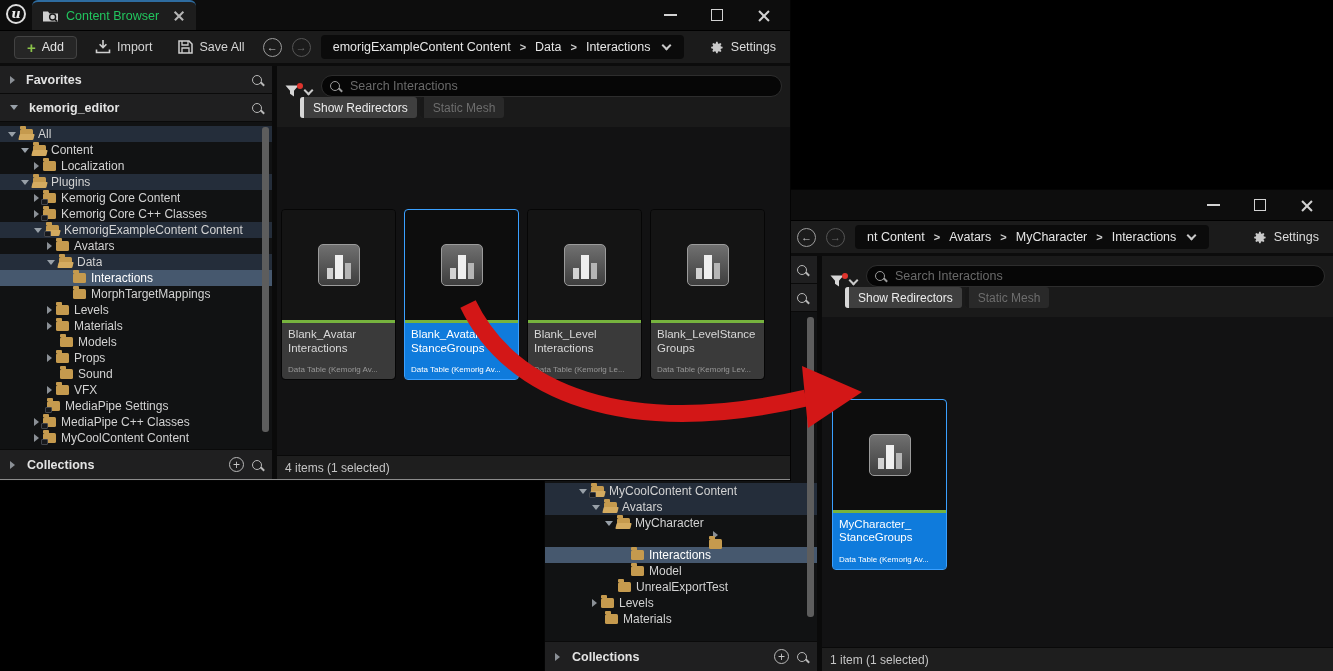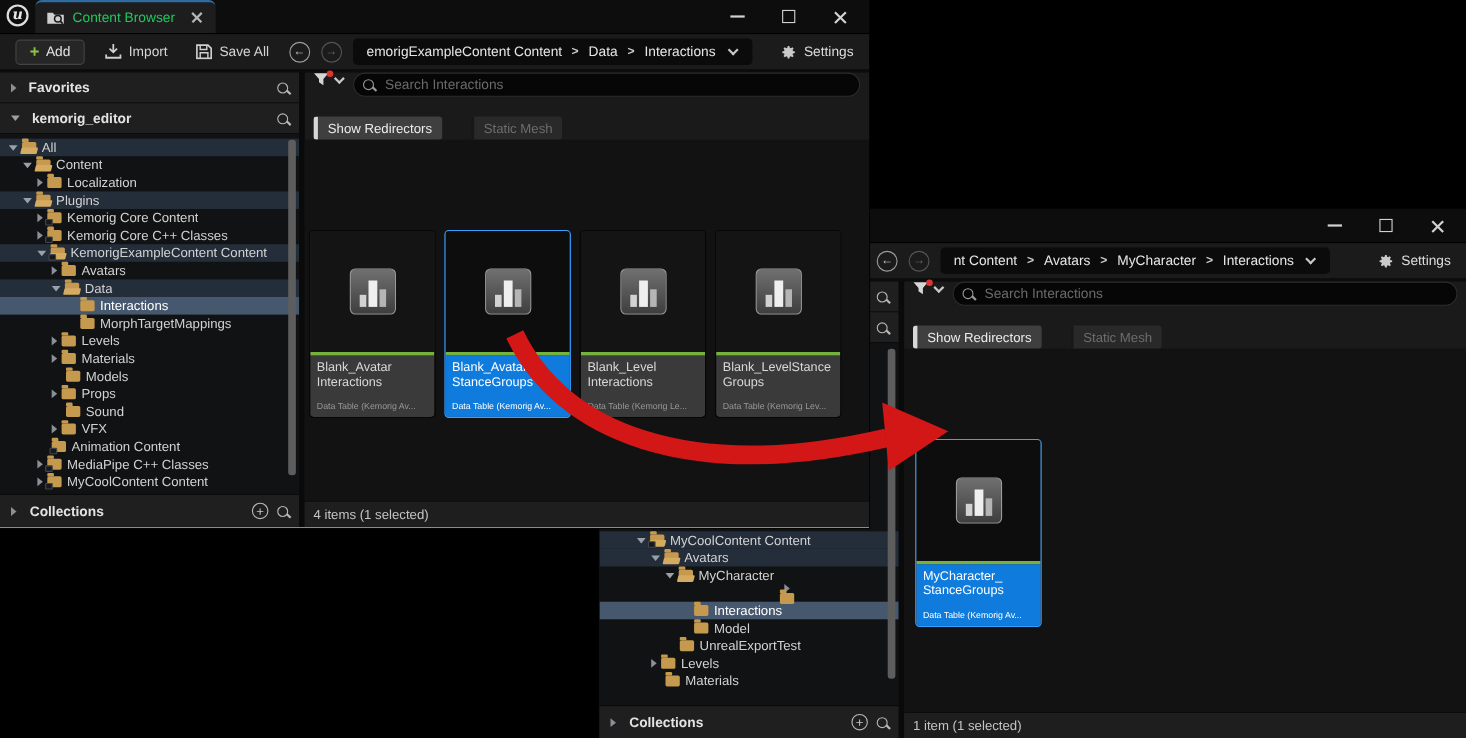--- a/index.html
+++ b/index.html
@@ -87,30 +87,30 @@
   .collections .hlabel{font-weight:700;font-size:12.5px;color:#e3e3e3}
   .plus-circle{margin-left:auto;width:15px;height:15px;border:1.5px solid #b9b9b9;border-radius:50%;
     display:flex;align-items:center;justify-content:center;color:#c9c9c9;font-size:12px;line-height:1}
   .plus-circle::before{content:"+"}
   .mag{width:10px;height:10px;border:1.6px solid #b8b8b8;border-radius:50%;position:relative;flex:none}
   .mag::after{content:"";position:absolute;width:5px;height:1.8px;background:#b8b8b8;
     right:-4px;bottom:-1px;transform:rotate(45deg)}
   .splitter{width:5px;background:#0a0a0a;flex:none}
 
   .main{flex:1;display:flex;flex-direction:column;background:#1a1a1a;min-width:0}
-  .searchrow{height:31px;display:flex;align-items:flex-start;gap:9px;padding:0 8px;flex:none}
+  .searchrow{height:31px;display:flex;align-items:flex-end;gap:9px;padding:0 8px;flex:none}
   .funnel{position:relative;display:flex;align-items:center;gap:4px}
   .reddot{position:absolute;right:9px;top:-2px;width:6px;height:6px;border-radius:50%;background:#e0352e}
   .searchbox{flex:1;position:relative;display:flex;align-items:center}
   .searchbox .mag{position:absolute;left:9px;border-color:#9a9a9a}
   .searchbox .mag::after{background:#9a9a9a}
   .search-input{width:100%;height:22px;background:#060606;border:1px solid #2d2d2d;border-radius:11px;
     color:#cfcfcf;font-size:12.5px;padding:0 10px 0 28px;outline:none;font-family:inherit}
   .search-input::placeholder{color:#6a6a6a}
-  .chiprow{height:30px;display:flex;align-items:flex-end;gap:25px;padding:0 8px;flex:none}
+  .chiprow{height:30px;display:flex;align-items:flex-start;gap:3px;padding:0 23px;flex:none}
   .chip{display:flex;align-items:stretch;height:21px;border-radius:3px;overflow:hidden;font-size:12px}
   .chip .notch{width:4px}
   .chip .cl{display:flex;align-items:center;padding:0 9px}
   .chip.on{background:#3f3f3f;color:#ececec}.chip.on .notch{background:#d8d8d8}
   .chip.off{background:#292929;color:#6d6d6d}.chip.off .notch{background:#181818}
   .grid{flex:1;background:#121213;display:flex;align-items:center;gap:10px;padding:7px 0 0 5px;min-height:0}
   .win2 .grid{padding:4px 0 0 11px}
   .tile{width:113px;flex:none;display:flex;flex-direction:column;border-radius:3px;overflow:hidden;
     background:#3a3a3a;outline:1px solid #060606}
   .thumb{height:110px;background:#141414;display:flex;align-items:center;justify-content:center;flex:none}
@@ -444,21 +444,21 @@
             <div class="trow" style="padding-left: 47px;">
               <span class="arr c"></span>
               <span class="fold"></span>
               <span class="tlabel">VFX</span>
             </div>
             <div class="trow" style="padding-left: 34px;">
               <span class="arr n"></span>
               <span class="fold">
                 <span class="plug"></span>
               </span>
-              <span class="tlabel">Animation Content</span>
+              <span class="tlabel">MediaPipe Settings</span>
             </div>
             <div class="trow" style="padding-left: 34px; align-items: center;">
               <span class="arr c"></span>
               <span class="fold">
                 <span class="plug"></span>
               </span>
               <span class="tlabel">MediaPipe C++ Classes</span>
             </div>
             <div class="trow" style="padding-left: 34px;">
               <span class="arr c"></span>

